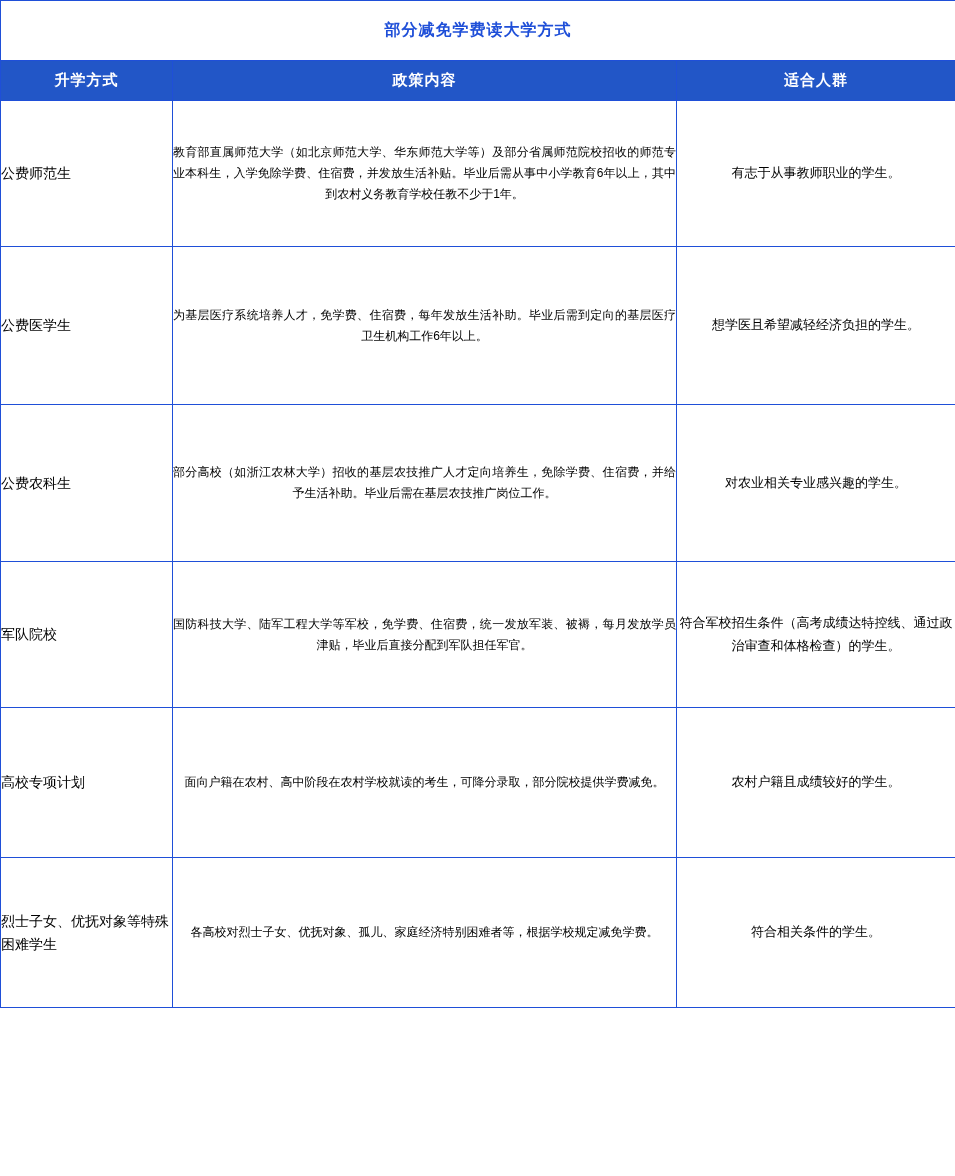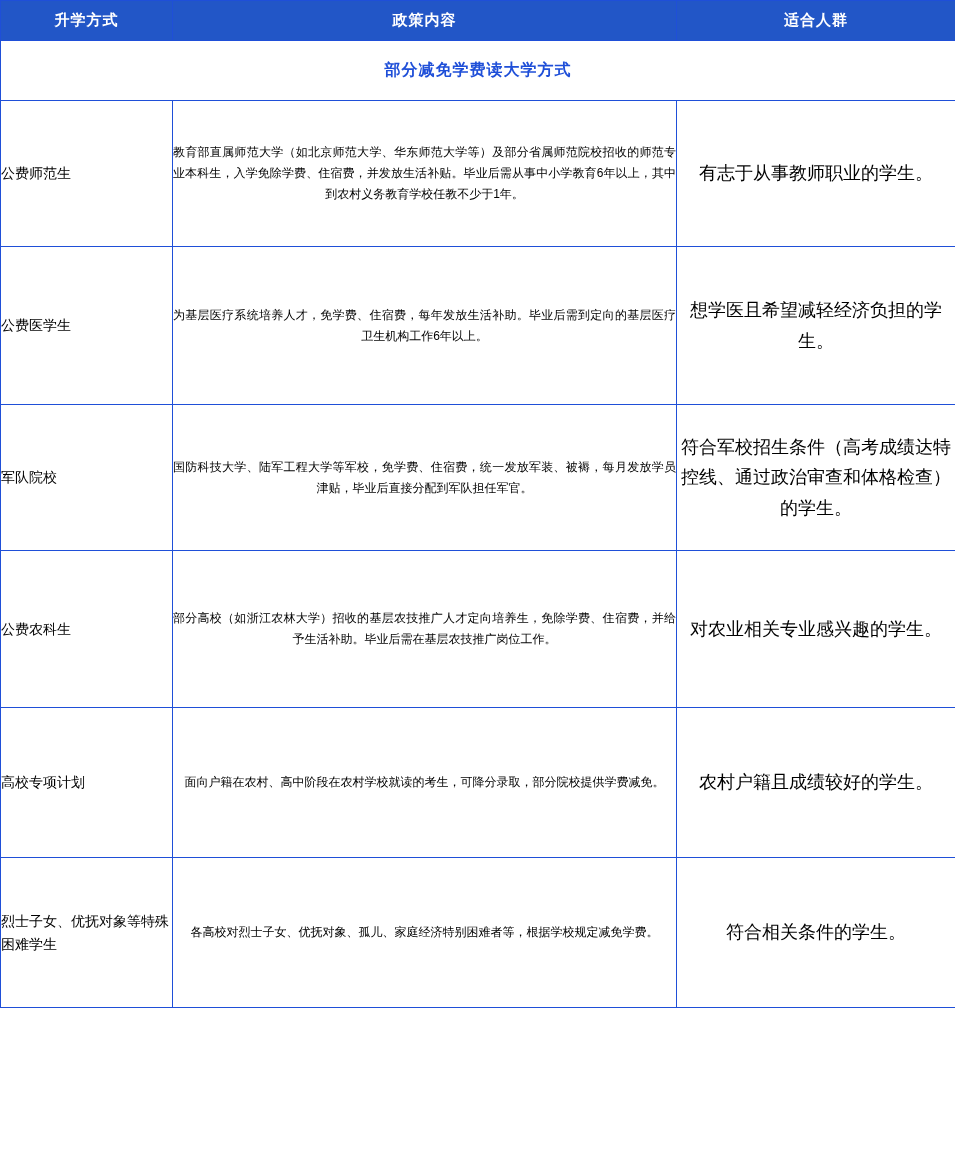--- a/index.html
+++ b/index.html
@@ -60,21 +60,21 @@
     text-align: justify;
     text-align-last: center;
     vertical-align: middle;
     font-size: 12px;
     line-height: 1.75;
     padding: 10px 14px;
   }
   td.cell-c {
     text-align: center;
     vertical-align: middle;
-    font-size: 18px;
+    font-size: 13px;
     line-height: 1.7;
     padding: 8px 12px;
   }
   tr.body-row { height: 142px; }
   tr.row-0 { height: 146px; }
   tr.row-1 { height: 158px; margin-top: 24px; }
   tr.row-2 { height: 157px; }
   tr.row-3 { height: 146px; }
   tr.row-4 { height: 142px; }
   tr.row-5 { height: 150px; }
@@ -85,47 +85,47 @@
 
 <div class="sheet">
   <table class="grid">
     <colgroup>
       <col class="col-a">
       <col class="col-b">
       <col class="col-c">
     </colgroup>
     <tbody>
       <tr>
+        <td class="title-cell" colspan="3">部分减免学费读大学方式</td>
+      </tr>
+      <tr>
         <th class="hdr">升学方式</th>
         <th class="hdr">政策内容</th>
         <th class="hdr">适合人群</th>
-      </tr>
-      <tr>
-        <td class="title-cell" colspan="3">部分减免学费读大学方式</td>
       </tr>
 
       <tr class="body-row row-0">
         <td class="cell-a">公费师范生</td>
         <td class="cell-b">教育部直属师范大学（如北京师范大学、华东师范大学等）及部分省属师范院校招收的师范专业本科生，入学免除学费、住宿费，并发放生活补贴。毕业后需从事中小学教育6年以上，其中到农村义务教育学校任教不少于1年。</td>
         <td class="cell-c">有志于从事教师职业的学生。</td>
       </tr>
       <tr class="body-row row-1">
         <td class="cell-a">公费医学生</td>
         <td class="cell-b">为基层医疗系统培养人才，免学费、住宿费，每年发放生活补助。毕业后需到定向的基层医疗卫生机构工作6年以上。</td>
         <td class="cell-c">想学医且希望减轻经济负担的学生。</td>
       </tr>
+      <tr class="body-row row-2">
+        <td class="cell-a">公费农科生</td>
+        <td class="cell-b">部分高校（如浙江农林大学）招收的基层农技推广人才定向培养生，免除学费、住宿费，并给予生活补助。毕业后需在基层农技推广岗位工作。</td>
+        <td class="cell-c">对农业相关专业感兴趣的学生。</td>
+      </tr>
       <tr class="body-row row-3">
         <td class="cell-a">军队院校</td>
         <td class="cell-b">国防科技大学、陆军工程大学等军校，免学费、住宿费，统一发放军装、被褥，每月发放学员津贴，毕业后直接分配到军队担任军官。</td>
         <td class="cell-c">符合军校招生条件（高考成绩达特控线、通过政治审查和体格检查）的学生。</td>
-      </tr>
-      <tr class="body-row row-2">
-        <td class="cell-a">公费农科生</td>
-        <td class="cell-b">部分高校（如浙江农林大学）招收的基层农技推广人才定向培养生，免除学费、住宿费，并给予生活补助。毕业后需在基层农技推广岗位工作。</td>
-        <td class="cell-c">对农业相关专业感兴趣的学生。</td>
       </tr>
       <tr class="body-row row-5">
         <td class="cell-a">高校专项计划</td>
         <td class="cell-b">面向户籍在农村、高中阶段在农村学校就读的考生，可降分录取，部分院校提供学费减免。</td>
         <td class="cell-c">农村户籍且成绩较好的学生。</td>
       </tr>
       <tr class="body-row row-6">
         <td class="cell-a">烈士子女、优抚对象等特殊困难学生</td>
         <td class="cell-b">各高校对烈士子女、优抚对象、孤儿、家庭经济特别困难者等，根据学校规定减免学费。</td>
         <td class="cell-c">符合相关条件的学生。</td>

